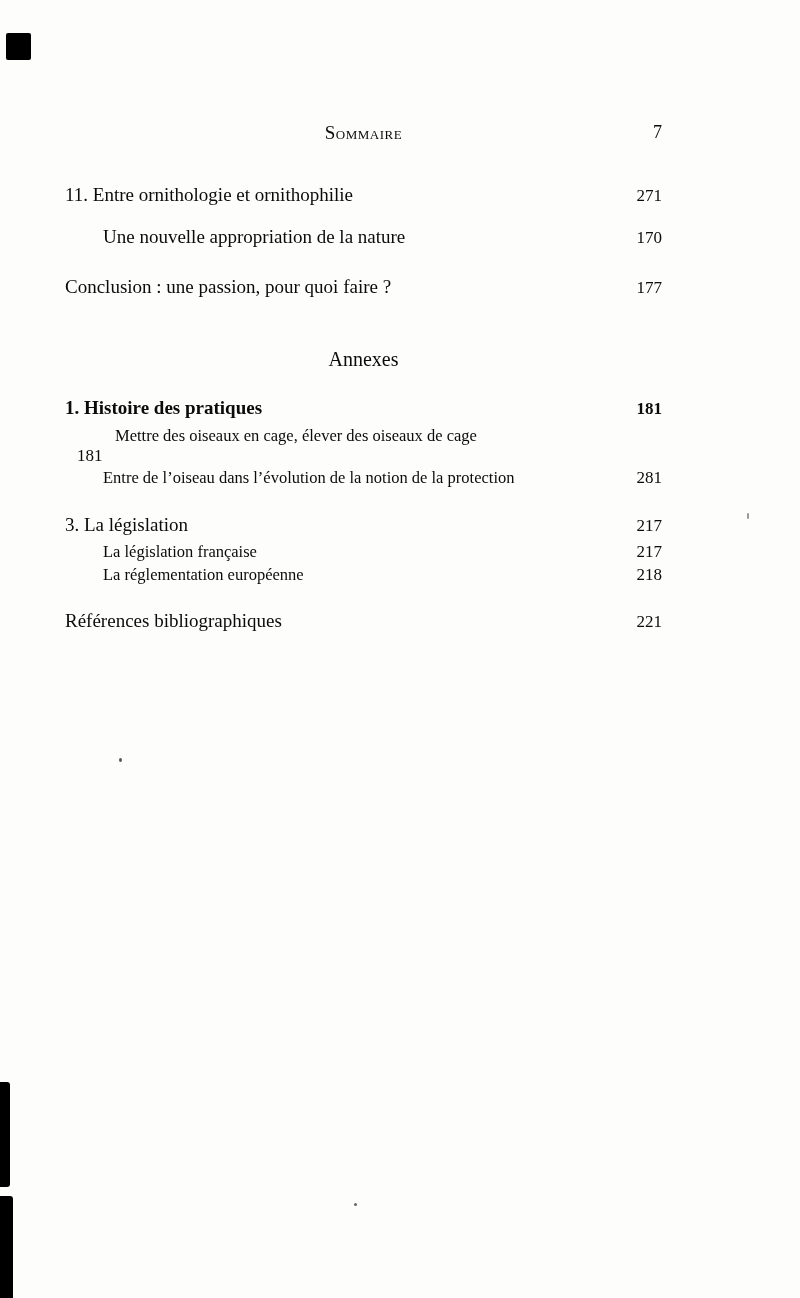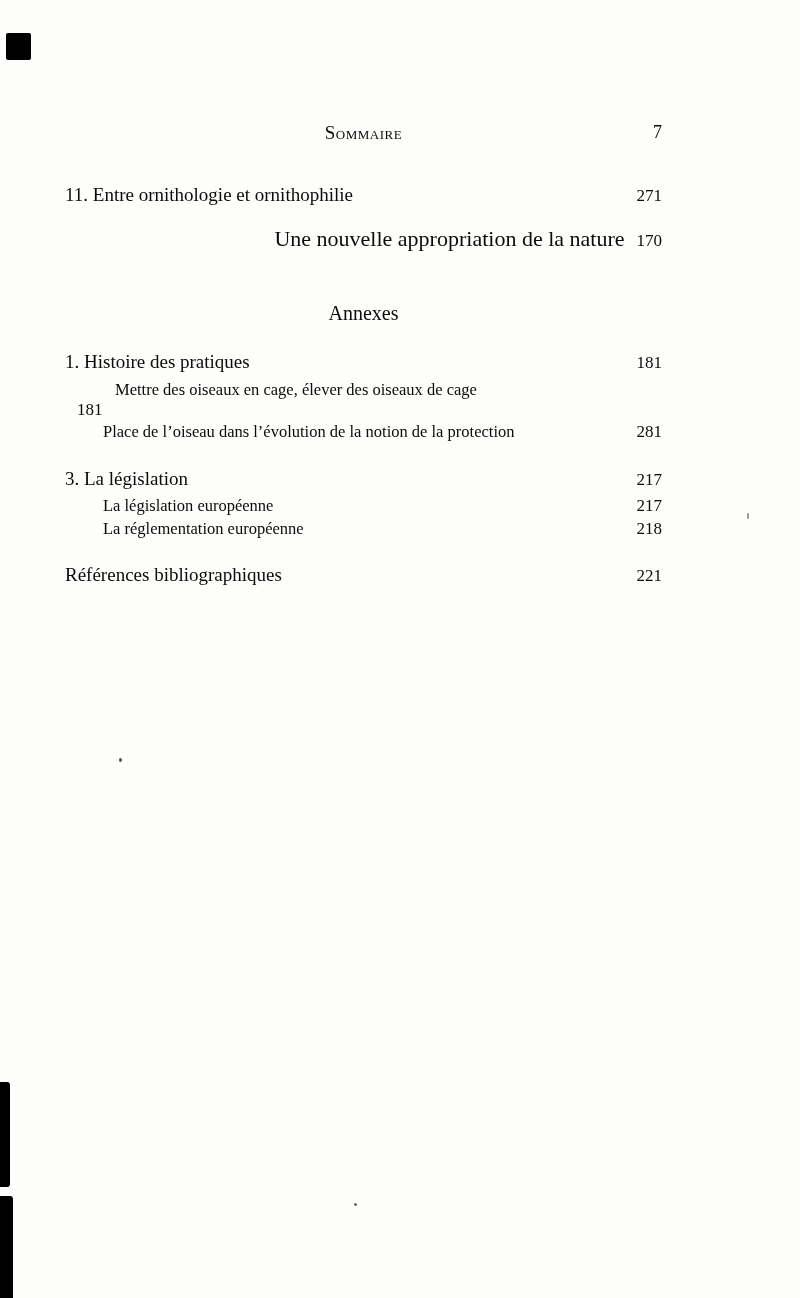--- a/index.html
+++ b/index.html
@@ -38,31 +38,31 @@
   }
   .toc-row {
     display: flex;
     justify-content: space-between;
     align-items: baseline;
   }
   .toc-row .toc-page { font-size: 17px; flex: 0 0 auto; margin-left: 12px; }
   .toc-row .toc-label { flex: 1 1 auto; }
   .row-chapter .toc-label { font-size: 19px; }
   .row-sub .toc-label { font-size: 16.5px; padding-left: 38px; }
-  .row-sub-lg .toc-label { font-size: 22px; padding-left: 38px; text-align: right; }
+  .row-sub-lg .toc-label { font-size: 19px; padding-left: 38px; }
 
   .mt-first      { margin-top: 40px; }
   .mt-sub-lg     { margin-top: 20px; }
   .mt-conclusion { margin-top: 28px; }
   .annexes-heading {
     margin-top: 50px;
     text-align: center;
     font-size: 20px;
   }
-  .mt-a0 { margin-top: 26px; }
+  .mt-a0 { margin-top: 26px; font-weight: bold; }
   .mt-a1 { margin-top: 7px; flex-direction: column; }
   .mt-tight { margin-top: 2px; }
   .mt-a4 { margin-top: 24px; }
   .mt-a5 { margin-top: 26px; }
   .mt-a6 { margin-top: 6px; }
   .mt-tight2 { margin-top: 3px; }
   .mt-refs { margin-top: 25px; }
 
   
   .artifact { position: absolute; background: #000; }
@@ -88,47 +88,51 @@
     <div class="toc-row row-chapter mt-first">
       <span class="toc-label">11. Entre ornithologie et ornithophilie</span>
       <span class="toc-page">271</span>
     </div>
 
     <div class="toc-row row-sub-lg mt-sub-lg">
       <span class="toc-label">Une nouvelle appropriation de la nature</span>
       <span class="toc-page">170</span>
     </div>
 
+    <div class="toc-row row-chapter mt-conclusion">
+      <span class="toc-label">Conclusion : une passion, pour quoi faire ?</span>
+      <span class="toc-page">177</span>
+    </div>
 
     <div class="annexes-heading">Annexes</div>
 
     <div class="toc-row row-chapter mt-a0">
       <span class="toc-label">1. Histoire des pratiques</span>
       <span class="toc-page">181</span>
     </div>
 
     <div class="toc-row row-sub mt-a1">
       <span class="toc-label">Mettre des oiseaux en cage, élever des oiseaux de cage</span>
       <span class="toc-page">181</span>
     </div>
 
 
     <div class="toc-row row-sub mt-tight">
-      <span class="toc-label">Place de l’oiseau dans l’évolution de la notion de la protection</span>
+      <span class="toc-label">Entre de l’oiseau dans l’évolution de la notion de la protection</span>
       <span class="toc-page">281</span>
     </div>
 
 
     <div class="toc-row row-chapter mt-a5">
       <span class="toc-label">3. La législation</span>
       <span class="toc-page">217</span>
     </div>
 
     <div class="toc-row row-sub mt-a6">
-      <span class="toc-label">La législation européenne</span>
+      <span class="toc-label">La législation française</span>
       <span class="toc-page">217</span>
     </div>
 
     <div class="toc-row row-sub mt-tight2">
       <span class="toc-label">La réglementation européenne</span>
       <span class="toc-page">218</span>
     </div>
 
 
     <div class="toc-row row-chapter mt-refs">

